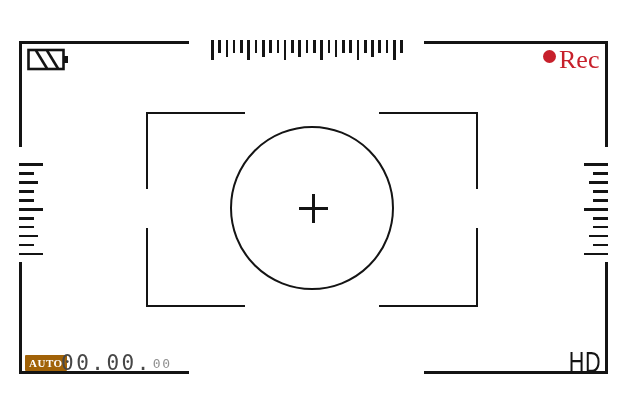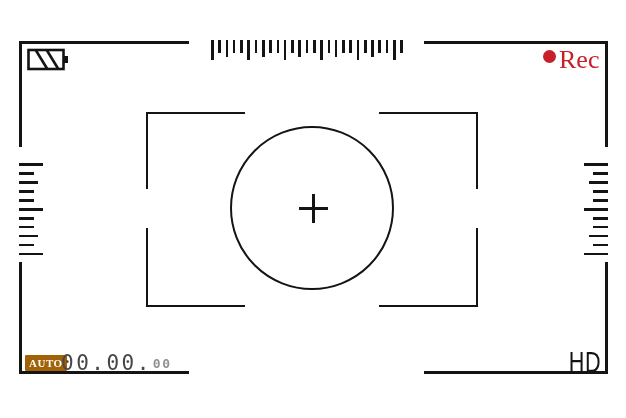--- a/index.html
+++ b/index.html
@@ -48,21 +48,21 @@
   .cross-h{left:299px;top:207px;width:29px;height:2.5px;}
   .cross-v{left:312px;top:194px;width:2.5px;height:29px;}
 
   
   .auto-badge{position:absolute;left:25px;top:355px;background:#a16207;color:#ffffff;
     font-family:"Liberation Serif",serif;font-weight:bold;font-size:11px;line-height:16px;
     padding:0 4px;letter-spacing:0.5px;border-radius:1px;}
   .counter{position:absolute;left:61px;top:351px;display:flex;align-items:center;
     font-family:"DejaVu Sans Mono",monospace;}
   .counter-main{font-size:21px;letter-spacing:2.5px;color:#474747;font-weight:300;}
-  .counter-frames{font-size:13px;letter-spacing:1.5px;color:#919191;margin-left:1px;font-weight:bold;}
+  .counter-frames{font-size:13px;letter-spacing:1.5px;color:#919191;margin-left:1px;}
   .hd-label{position:absolute;right:25px;top:348px;font-size:30px;line-height:28px;
     font-family:"Liberation Sans",sans-serif;font-weight:normal;color:#141414;
     transform:scaleX(0.72);transform-origin:right center;letter-spacing:1px;}
 </style>
 </head>
 <body>
 
 <div id="viewfinder">
 
   <div class="line b-top-l"></div>

